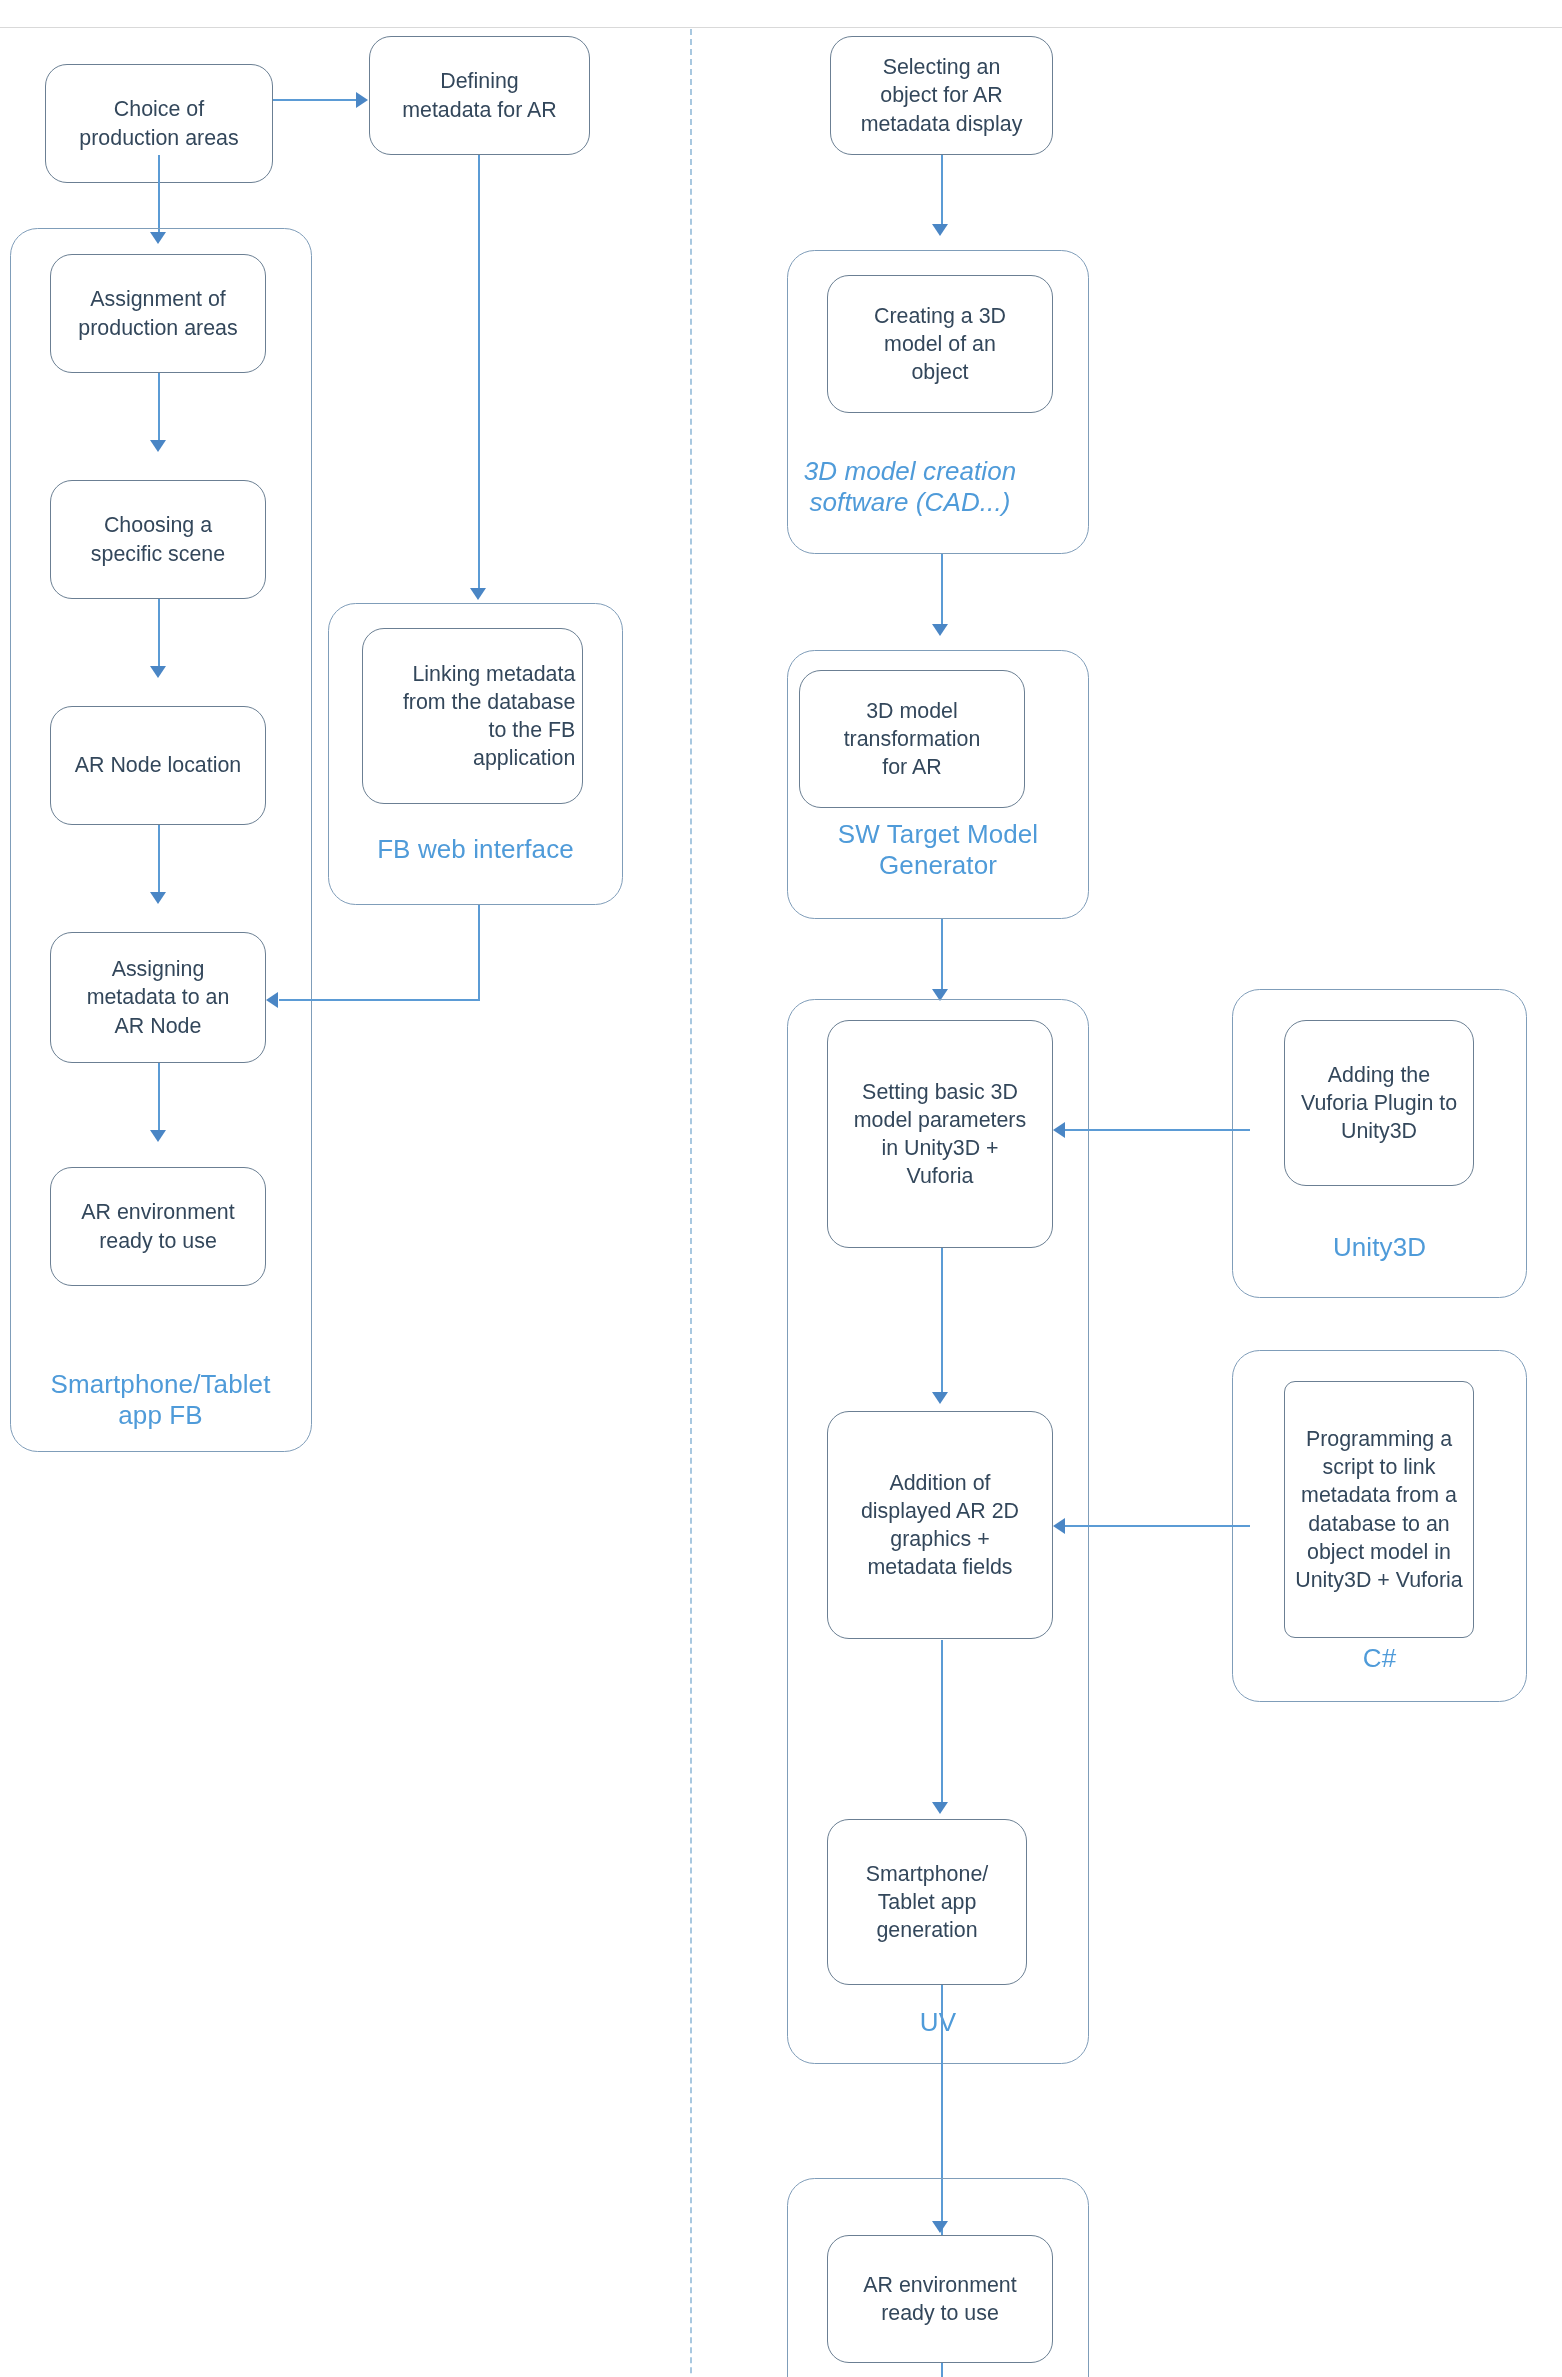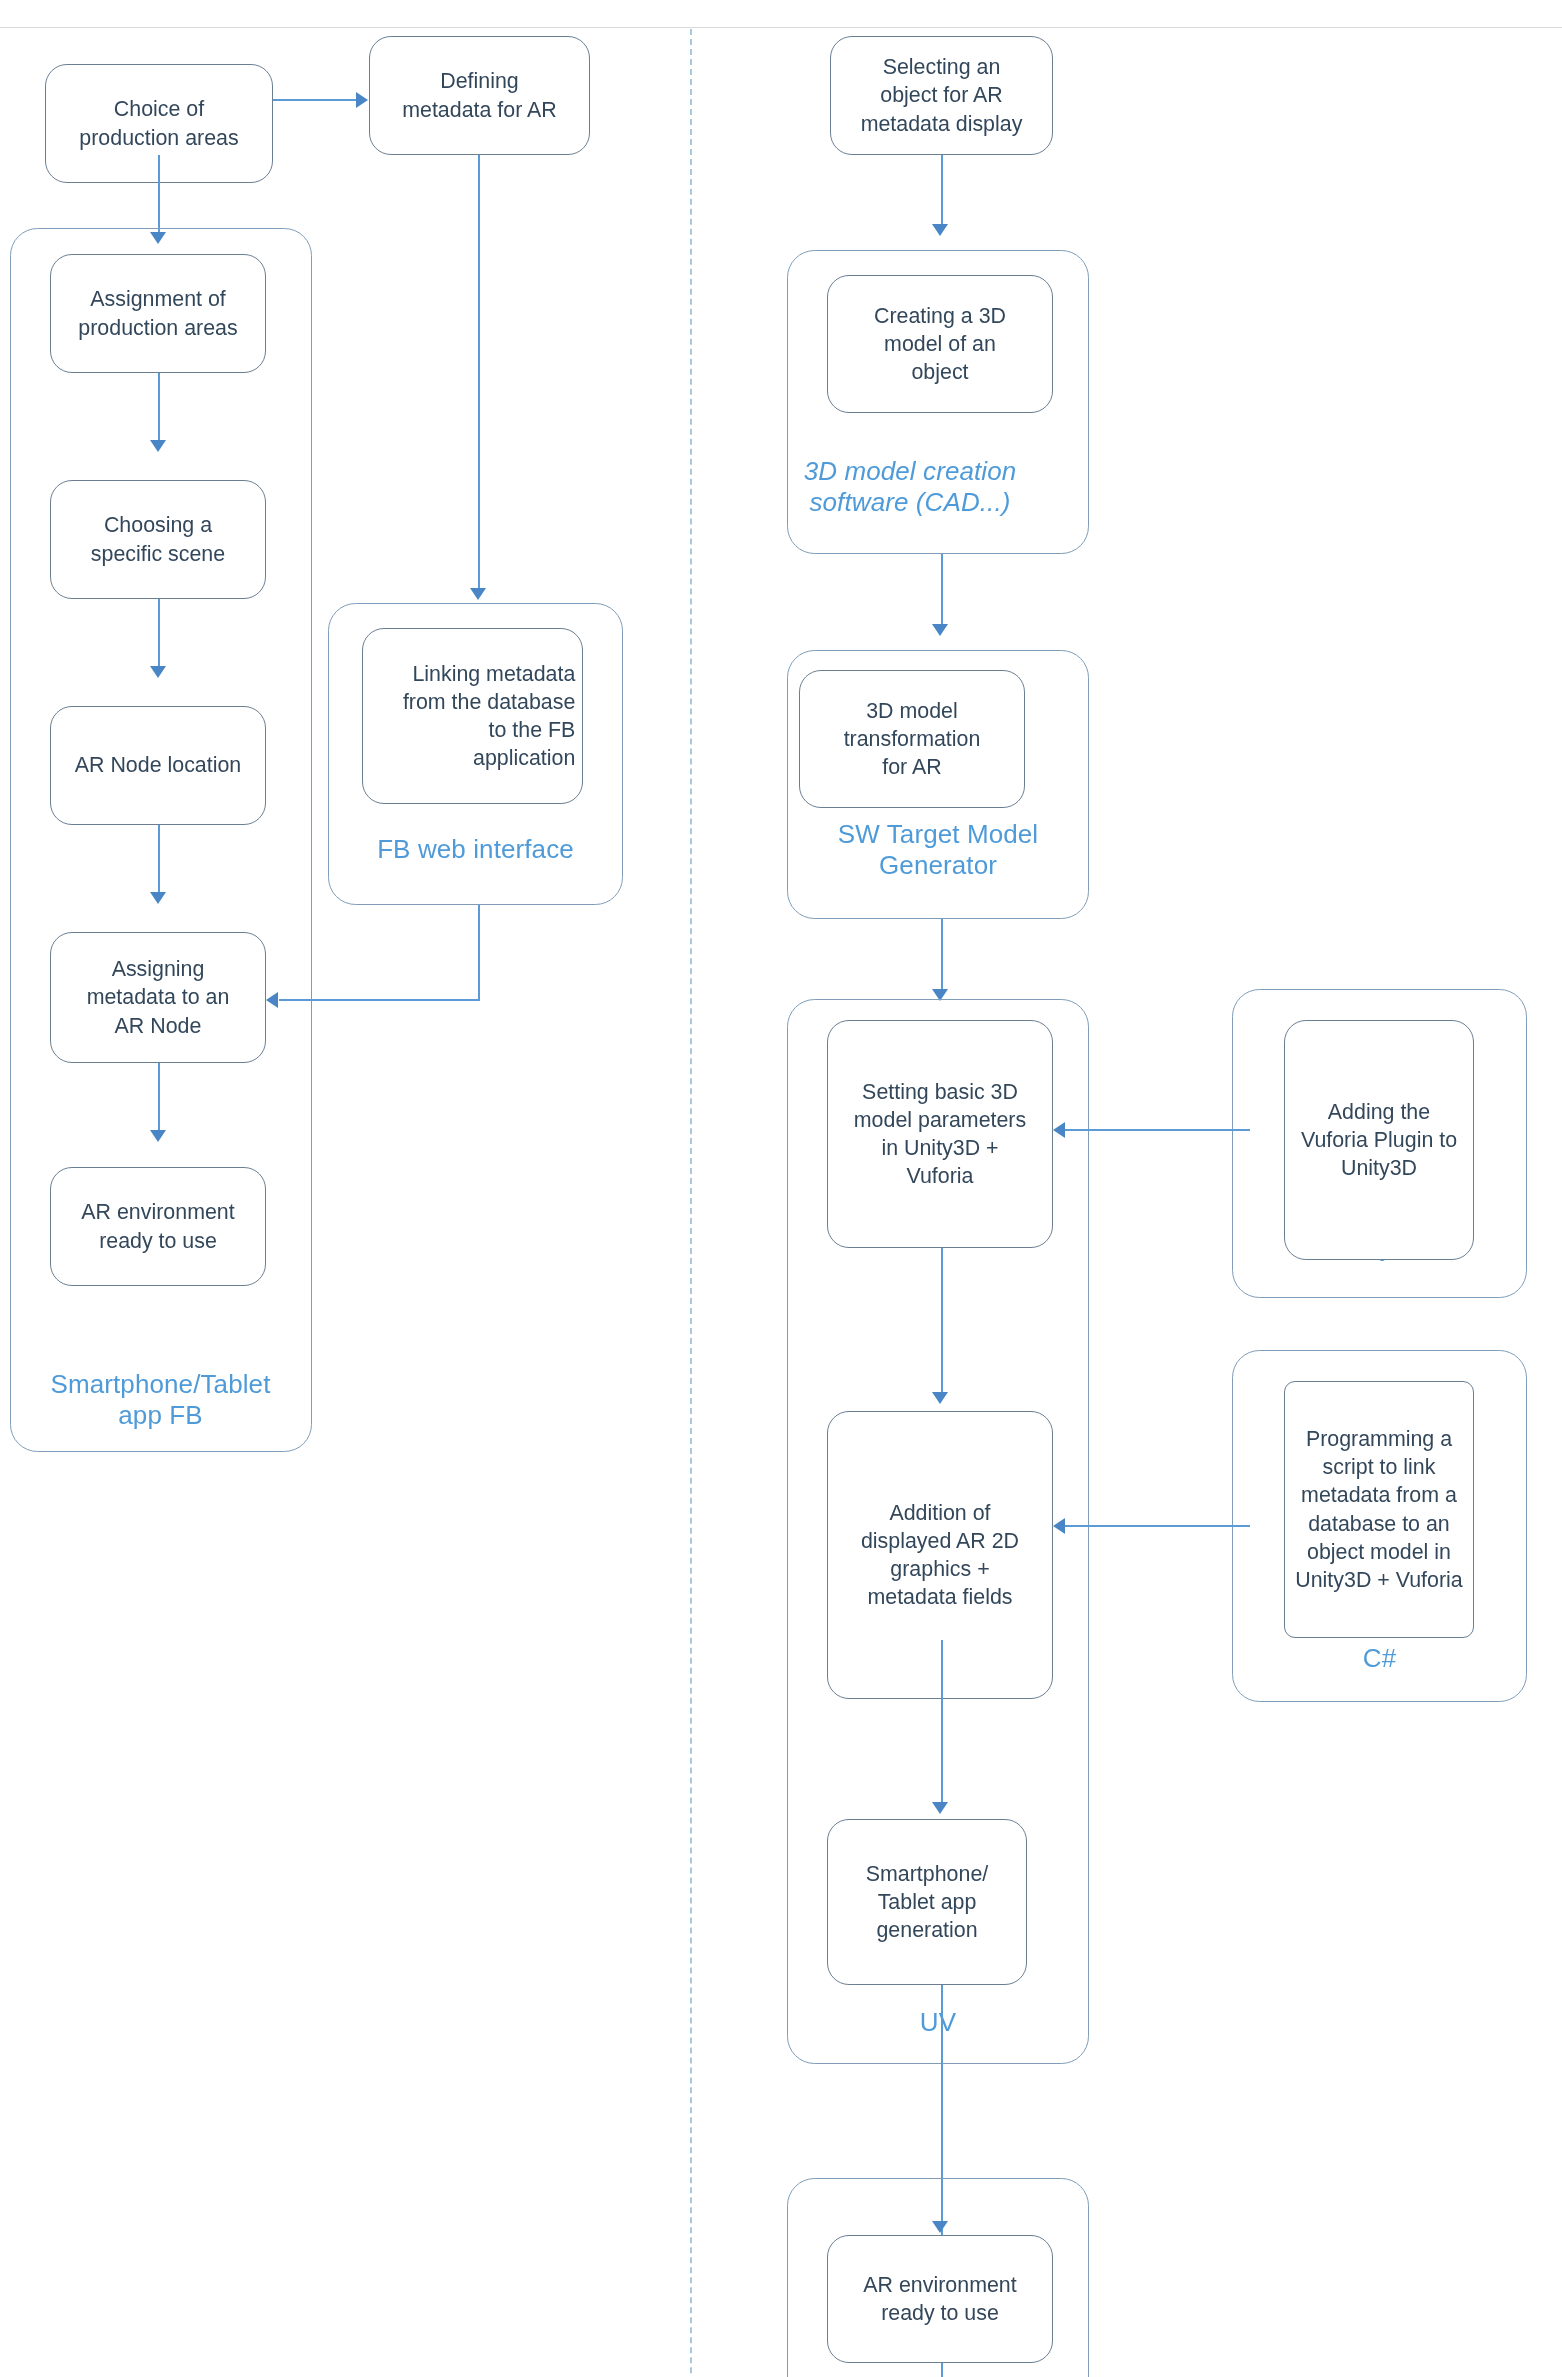--- a/index.html
+++ b/index.html
@@ -221,21 +221,21 @@
   <div class="node" style="left:827px; top:1020px; width:226px; height:228px;">
     <span style="white-space:pre-line;">Setting basic 3D
 model parameters
 in Unity3D +
 Vuforia</span>
   </div>
 
   <div class="conn v" style="left:941px; top:1248px; height:147px;"></div>
   <div class="arrow down" style="left:932px; top:1392px;"></div>
 
-  <div class="node" style="left:827px; top:1411px; width:226px; height:288px;">
+  <div class="node" style="left:827px; top:1411px; width:226px; height:228px;">
     <span style="white-space:pre-line;">Addition of
 displayed AR 2D
 graphics +
 metadata fields</span>
   </div>
 
   <div class="conn v" style="left:941px; top:1640px; height:166px;"></div>
   <div class="arrow down" style="left:932px; top:1802px;"></div>
 
   <div class="node" style="left:827px; top:1819px; width:200px; height:166px;">
@@ -250,21 +250,21 @@
   <div class="group" style="left:787px; top:2178px; width:302px; height:330px;"></div>
 
   <div class="node" style="left:827px; top:2235px; width:226px; height:128px;">
     <span style="white-space:pre-line;">AR environment
 ready to use</span>
   </div>
 
   <div class="group" style="left:1232px; top:989px; width:295px; height:309px;"></div>
   <div class="group-label" style="left:1232px; top:1232px; width:295px;">Unity3D</div>
 
-  <div class="node" style="left:1284px; top:1020px; width:190px; height:240px;">
+  <div class="node" style="left:1284px; top:1020px; width:190px; height:166px;">
     <span style="white-space:pre-line;">Adding the
 Vuforia Plugin to
 Unity3D</span>
   </div>
 
   <div class="conn h" style="left:1065px; top:1129px; width:185px;"></div>
   <div class="arrow left" style="left:1053px; top:1122px;"></div>
 
   <div class="group" style="left:1232px; top:1350px; width:295px; height:352px;"></div>
   <div class="group-label" style="left:1232px; top:1643px; width:295px;">C#</div>

